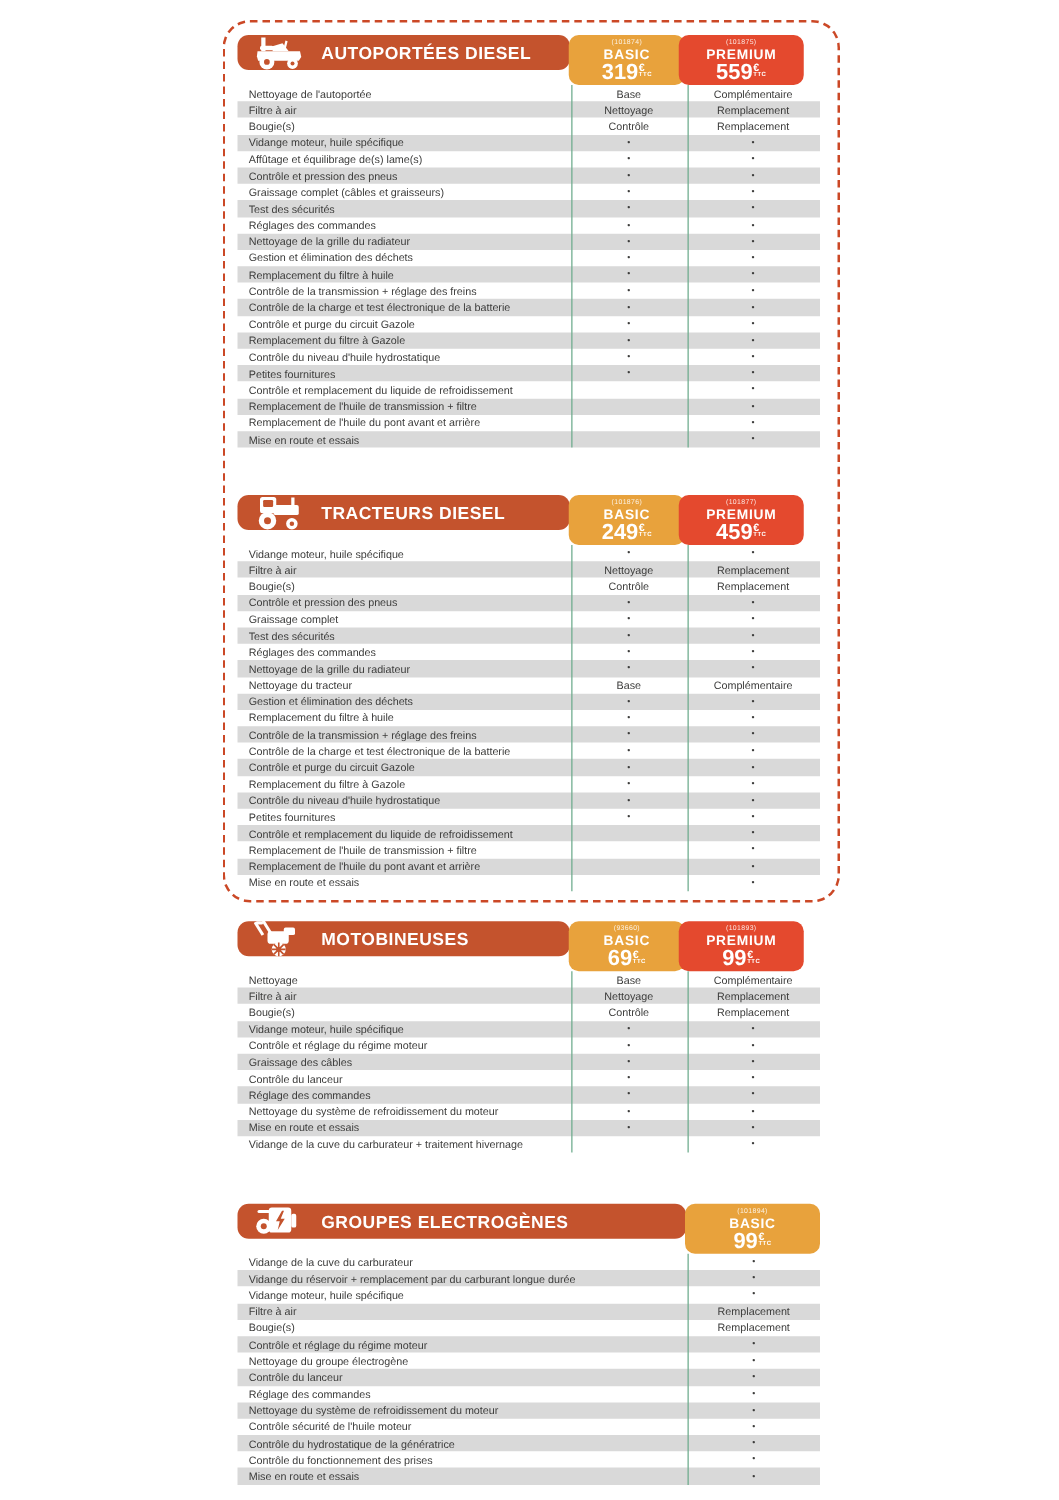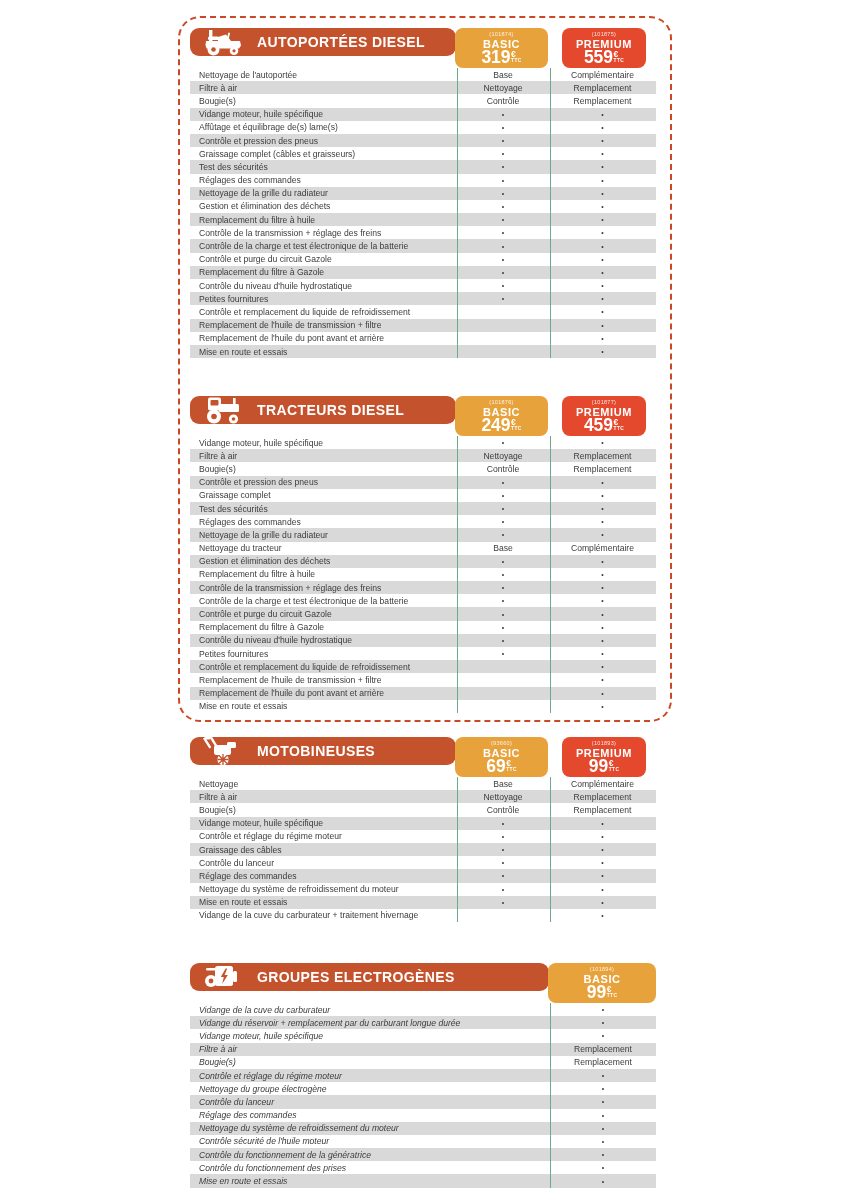--- a/index.html
+++ b/index.html
@@ -19,35 +19,35 @@
   .band.one-col { width:359px; }
   .icon-wrap { margin-left:13px; width:42px; height:32px; display:flex; align-items:center; }
   .icon-wrap svg { width:40px; height:30px; }
   .sec-title { color:#fff; font-weight:bold; font-size:14px; letter-spacing:.4px; margin-left:12px; white-space:nowrap; }
 
   .tier-col { position:absolute; top:0; height:40px; border-radius:8px; color:#fff;
     display:flex; flex-direction:column; align-items:center; padding-top:2.5px; }
   .tier-col.basic { background:#e8a23c; }
   .tier-col.premium { background:#e4492e; }
   .pos-basic { left:265px; width:93px; }
-  .pos-premium { left:372px; width:84px; }
+  .pos-premium { left:353px; width:100px; }
   .pos-single { left:358px; width:108px; }
   .tier-code { font-size:5.5px; line-height:7px; color:rgba(255,255,255,.85); letter-spacing:.3px; }
   .tier-name { font-size:11px; font-weight:bold; line-height:12px; letter-spacing:.6px; }
   .tier-price { display:flex; align-items:flex-start; justify-content:center; font-weight:bold; margin-top:-1px; }
   .price-num { font-size:17.5px; line-height:17px; }
   .cur-stack { display:flex; flex-direction:column; align-items:flex-start; margin-left:.5px; padding-top:1px; }
   .eur { font-size:8.5px; line-height:8px; font-weight:bold; }
   .ttc { font-size:4.8px; line-height:6px; letter-spacing:.4px; font-weight:bold; }
 
   .rows { position:relative; }
   .row { display:flex; height:13.2px; align-items:center; font-size:8.6px; color:#3c3c3b; }
   .row:nth-child(even) { background:#d9d9d9; }
   .row .label { flex:0 0 267px; padding-left:9px; white-space:nowrap; overflow:hidden; }
-  .cols-1 .row .label { flex:0 0 360px;font-style:italic; }
+  .cols-1 .row .label { flex:0 0 360px; }
   .row .val { text-align:center; white-space:nowrap; }
   .cols-2 .row .val.c0 { flex:0 0 92px; }
   .cols-2 .row .val.c1 { flex:0 0 107px; }
   .cols-1 .row .val.c0 { flex:0 0 106px; }
   .val.dot { font-size:7px; }
 
   .vline { position:absolute; top:0; bottom:0; width:1px; background:#6cab8c; }
 </style>
 </head>
 <body>
@@ -722,21 +722,21 @@
   <span class="val c0 dot">•</span>
 </div>
 
   <div class="row">
     <span class="label">Contrôle sécurité de l'huile moteur</span>
 
   <span class="val c0 dot">•</span>
 </div>
 
   <div class="row">
-    <span class="label">Contrôle du fonctionnement de la génératrice</span>
+    <span class="label">Contrôle du hydrostatique de la génératrice</span>
 
   <span class="val c0 dot">•</span>
 </div>
 
   <div class="row">
     <span class="label">Contrôle du fonctionnement des prises</span>
 
   <span class="val c0 dot">•</span>
 </div>
 

